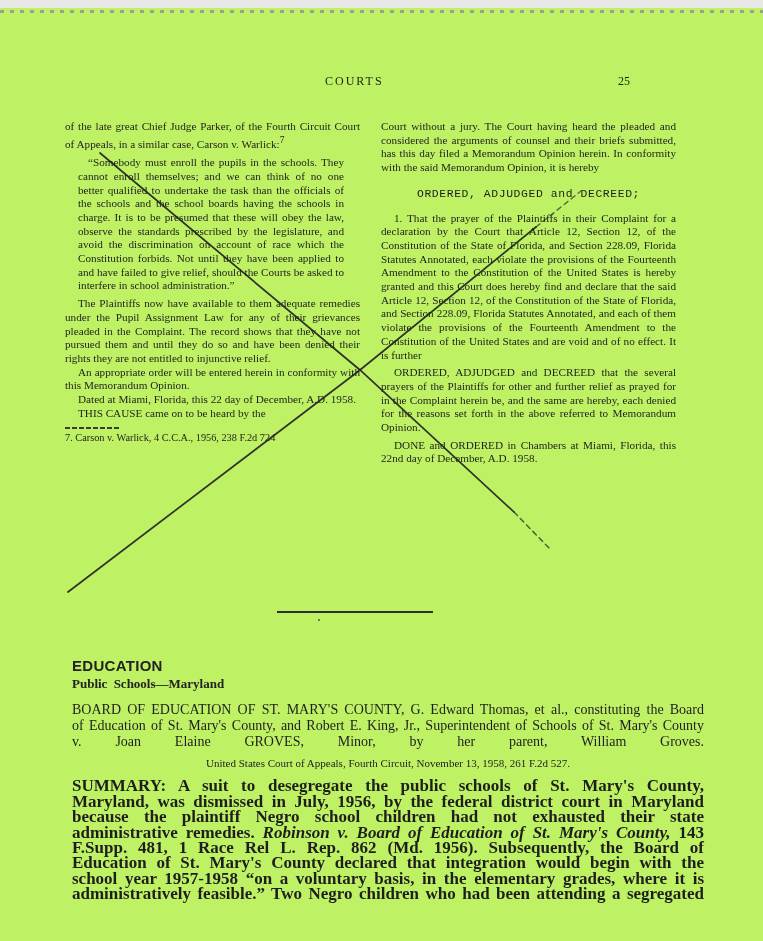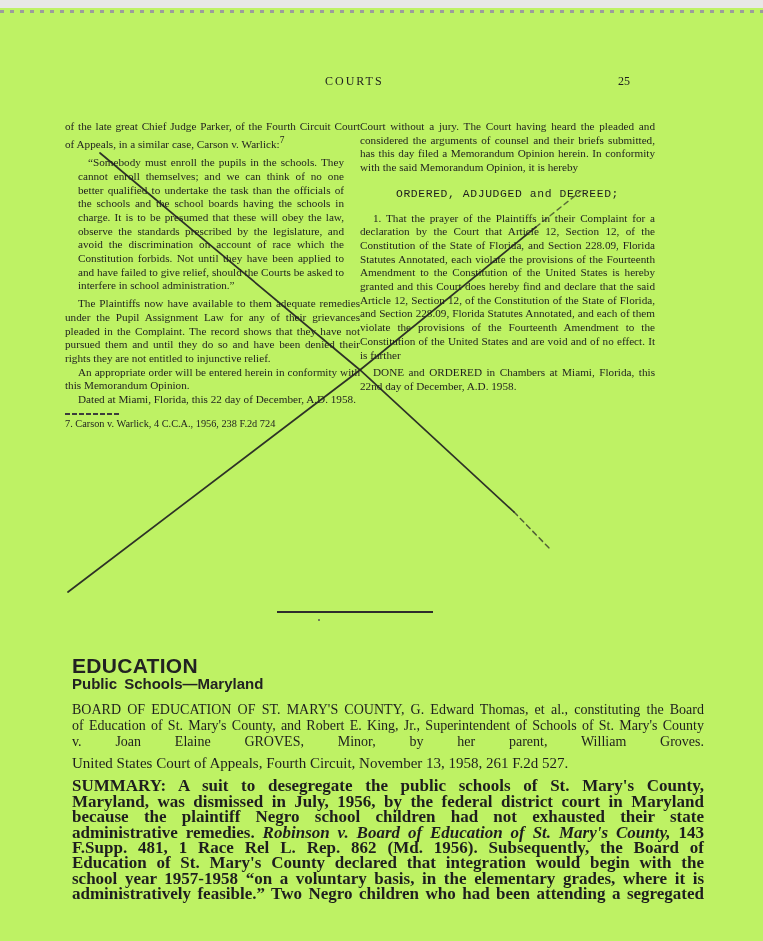--- a/index.html
+++ b/index.html
@@ -11,21 +11,21 @@
   .top-dots {
     position:absolute; top:2px; left:0; width:100%; height:3px;
     background:repeating-linear-gradient(90deg,#9c9c9c 0 4px, transparent 4px 10px);
   }
   .running-head {
     position:absolute; top:66px; left:325px;
     font-size:12px; letter-spacing:2px; font-weight:normal;
   }
   .page-num { position:absolute; top:66px; left:618px; font-size:12px; }
 
-  .columns { position:absolute; top:112px; left:65px; width:611px; display:flex; }
+  .columns { position:absolute; top:112px; left:65px; width:611px; display:flex; gap:21px; }
   .col { width:295px; font-size:11.2px; line-height:13.7px; text-align:justify; }
   .col p { margin:0; text-indent:13px; }
   .col p.no-indent { text-indent:0; }
   .quote {
     margin:5px 0 4px 13px; padding-right:16px; text-indent:10px;
   }
   .center-head {
     margin:10px 0 5px; text-align:center; text-indent:0 !important;
     font-weight:normal; font-size:11.4px; letter-spacing:0.6px;
   }
@@ -38,31 +38,31 @@
   .footnote { font-size:10.3px; line-height:12px; text-align:left; text-indent:0 !important; }
 
   .section-divider {
     position:absolute; top:603px; left:277px; width:156px; height:2px; background:#2e2e2c;
   }
   .speck { position:absolute; top:611px; left:318px; width:2px; height:2px; background:#555; border-radius:50%; }
 
   .education { position:absolute; top:650px; left:72px; width:632px; }
   .edu-head {
     margin:0; font-family:"Liberation Sans", sans-serif; font-weight:bold;
-    font-size:21px; line-height:16px; letter-spacing:0.3px; color:#222;
+    font-size:15px; line-height:16px; letter-spacing:0.3px; color:#222;
   }
   .edu-subhead {
-    margin:2px 0 0; font-family:Liberation Sans, sans-serif; font-weight:bold;
-    font-size:15px; line-height:15px; word-spacing:3px; color:#222;
+    margin:2px 0 0; font-family:Liberation Serif, serif; font-weight:bold;
+    font-size:13px; line-height:15px; word-spacing:3px; color:#222;
   }
   .case-title {
     margin:11px 0 0; font-weight:normal; font-size:14px; line-height:15.8px;
     text-align:justify; text-align-last:justify; word-spacing:1.5px;
   }
-  .citation { margin:7px 0 0; font-size:15px; line-height:14px; }
+  .citation { margin:7px 0 0; font-size:11px; line-height:14px;text-align:center; }
   .summary {
     margin:8px 0 0; font-weight:bold; font-size:17px; line-height:15.4px;
     text-align:justify; text-align-last:justify; word-spacing:1.5px;
   }
   .summary .case-ital { font-style:italic; }
 
   .x-overlay { position:absolute; top:0; left:0; pointer-events:none; }
 </style>
 </head>
 <body>
@@ -75,28 +75,30 @@
   <div class="page-num">25</div>
 
   <div class="columns">
 
     <div class="col">
       <p class="no-indent"><span>of the late great Chief Judge Parker, of the Fourth Circuit Court of Appeals, in a similar case, Carson v. Warlick:</span><sup>7</sup></p>
       <div class="quote">“Somebody must enroll the pupils in the schools. They cannot enroll themselves; and we can think of no one better qualified to undertake the task than the officials of the schools and the school boards having the schools in charge. It is to be presumed that these will obey the law, observe the standards prescribed by the legislature, and avoid the discrimination on account of race which the Constitution forbids. Not until they have been applied to and have failed to give relief, should the Courts be asked to interfere in school administration.”</div>
       <p>The Plaintiffs now have available to them adequate remedies under the Pupil Assignment Law for any of their grievances pleaded in the Complaint. The record shows that they have not pursued them and until they do so and have been denied their rights they are not entitled to injunctive relief.</p>
       <p>An appropriate order will be entered herein in conformity with this Memorandum Opinion.</p>
       <p>Dated at Miami, Florida, this 22 day of December, A.D. 1958.</p>
+      <p>THIS CAUSE came on to be heard by the</p>
       <div class="fn-rule"></div>
       <p class="footnote">7.  Carson v. Warlick, 4 C.C.A., 1956, 238 F.2d 724</p>
     </div>
 
     <div class="col">
       <p class="no-indent">Court without a jury.  The Court having heard the pleaded and considered the arguments of counsel and their briefs submitted, has this day filed a Memorandum Opinion herein.  In conformity with the said Memorandum Opinion, it is hereby</p>
       <h4 class="center-head decree-head">ORDERED, ADJUDGED and DECREED;</h4>
       <p>1. That the prayer of the Plaintiffs in their Complaint for a declaration by the Court that Article 12, Section 12, of the Constitution of the State of Florida, and Section 228.09, Florida Statutes Annotated, each violate the provisions of the Fourteenth Amendment to the Constitution of the United States is hereby granted and this Court does hereby find and declare that the said Article 12, Section 12, of the Constitution of the State of Florida, and Section 228.09, Florida Statutes Annotated, and each of them violate the provisions of the Fourteenth Amendment to the Constitution of the United States and are void and of no effect.  It is further</p>
+      <p class="gap-before">ORDERED, ADJUDGED and DECREED that the several prayers of the Plaintiffs for other and further relief as prayed for in the Complaint herein be, and the same are hereby, each denied for the reasons set forth in the above referred to Memorandum Opinion.</p>
       <p class="gap-before">DONE and ORDERED in Chambers at Miami, Florida, this 22nd day of December, A.D. 1958.</p>
     </div>
 
   </div>
 
   <div class="section-divider"></div>
   <div class="speck"></div>
 
   <div class="education">
     <h2 class="edu-head">EDUCATION</h2>

